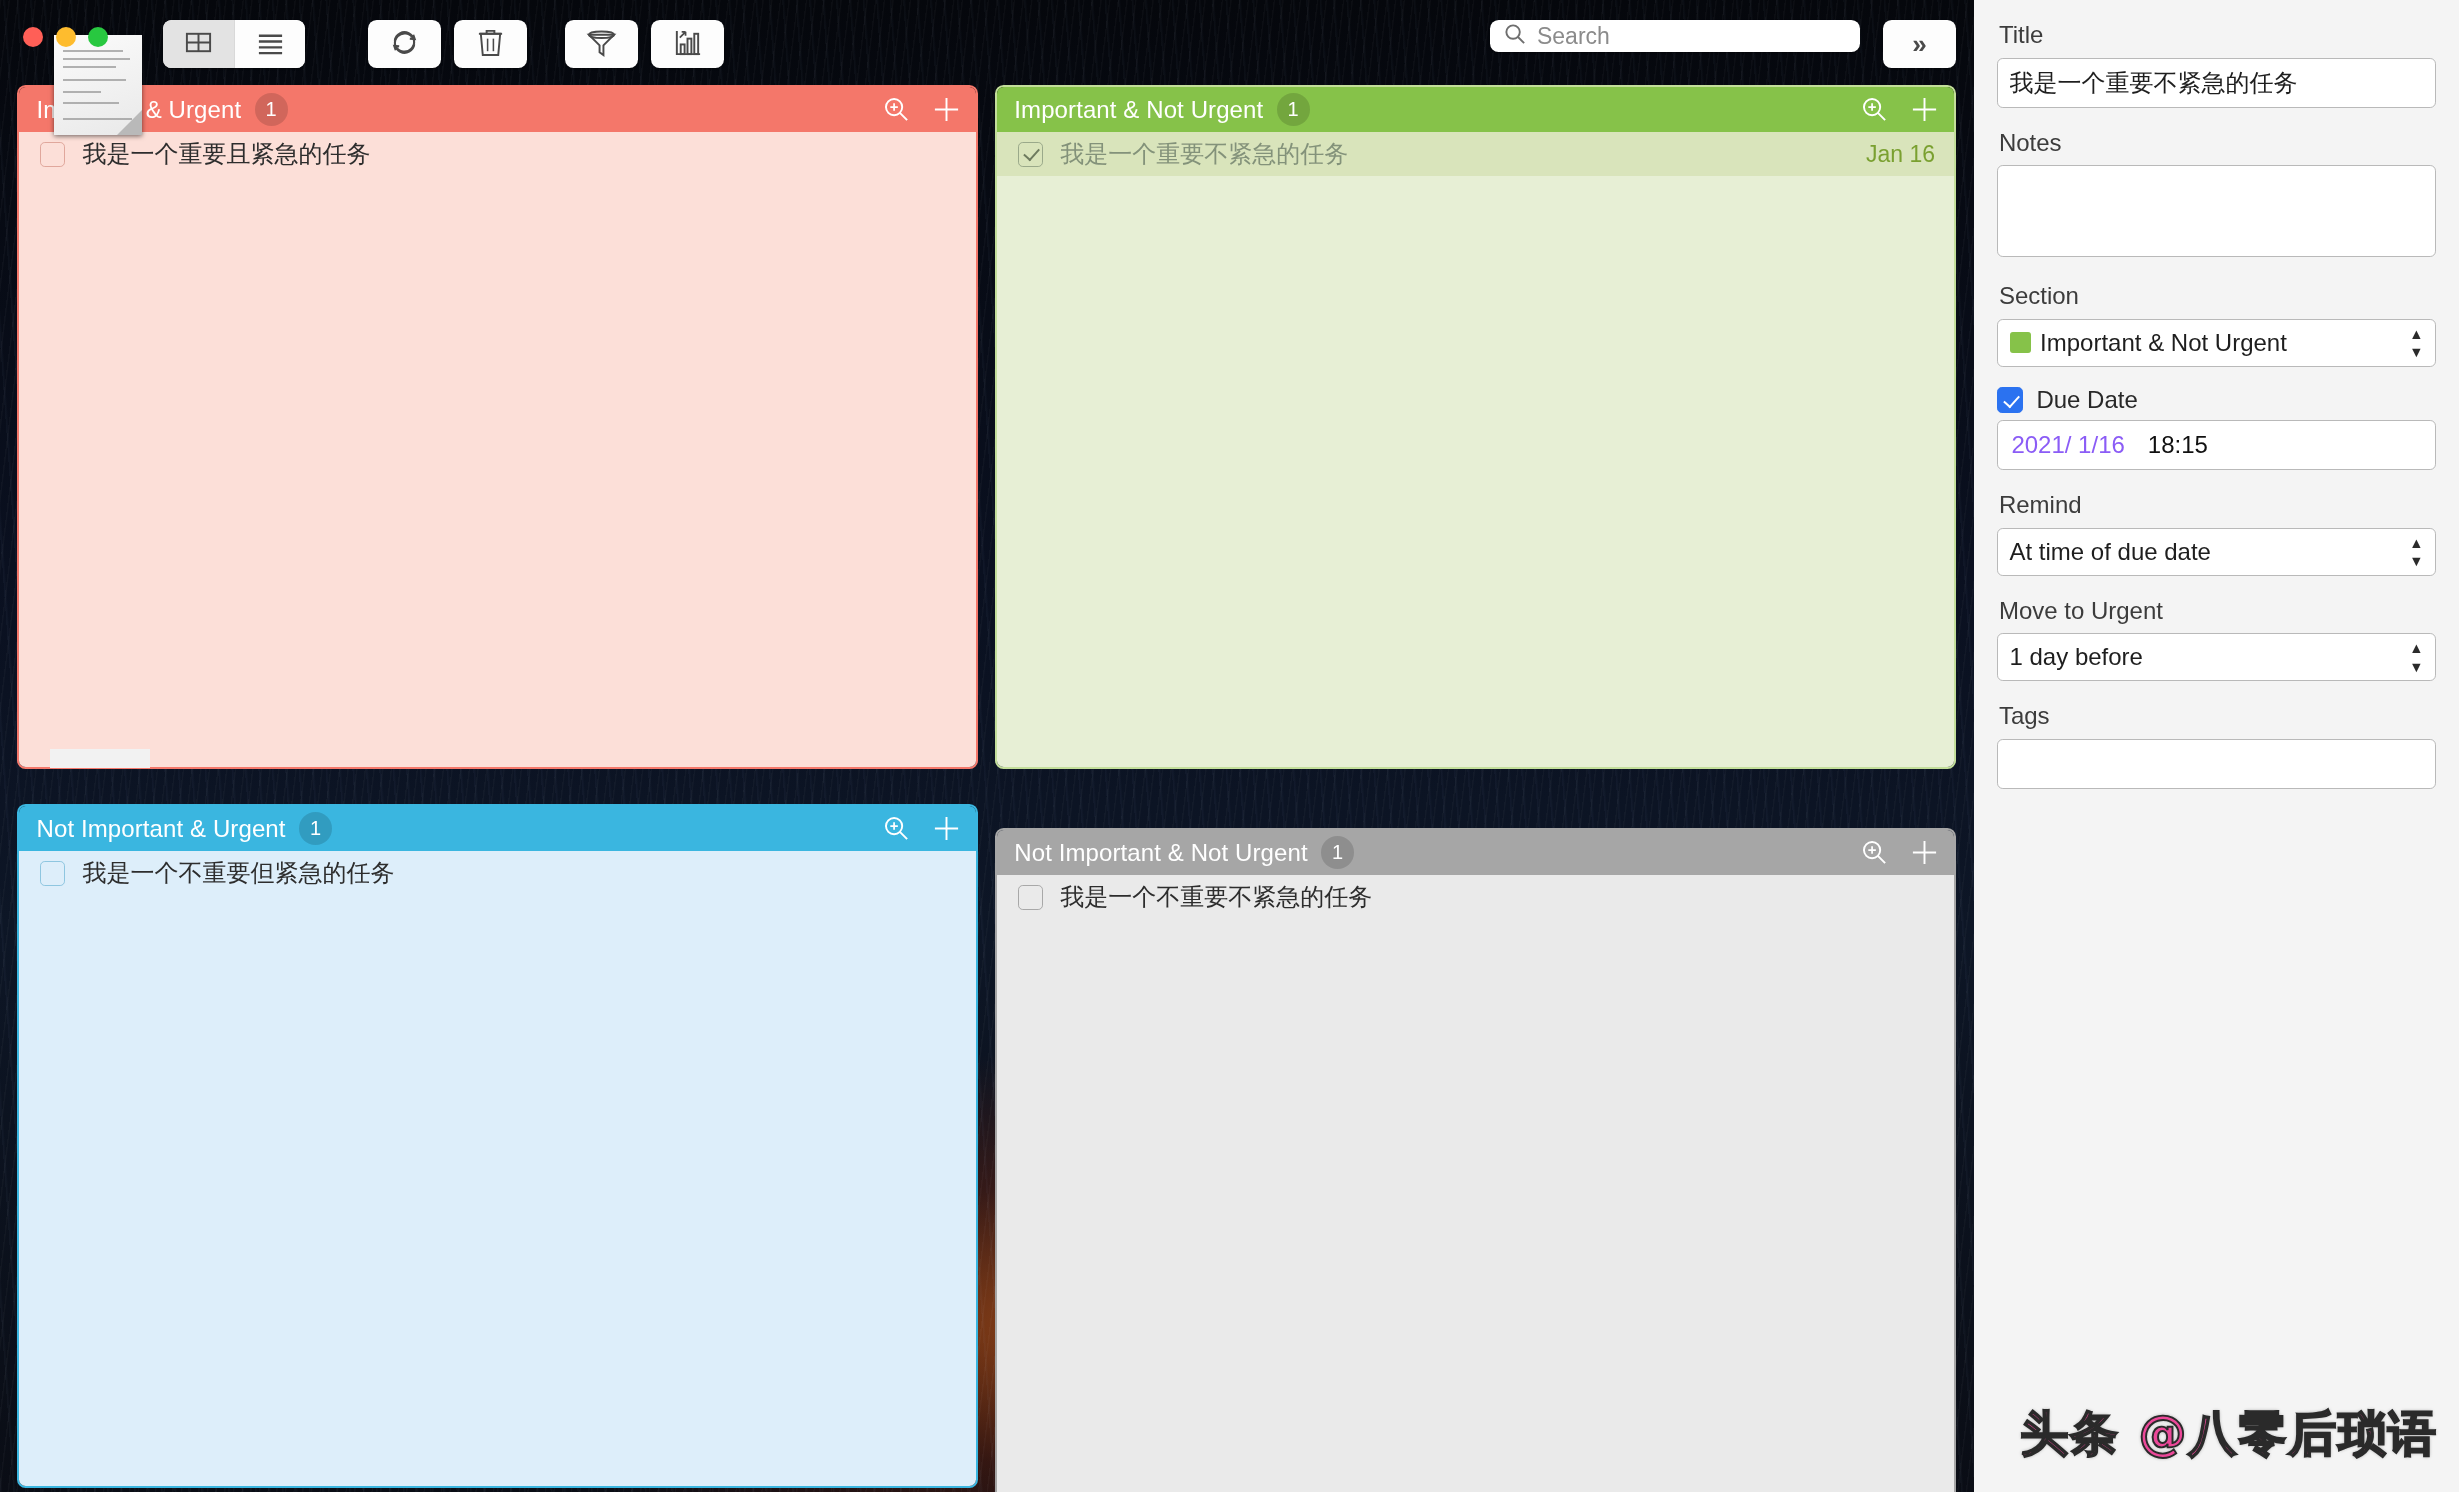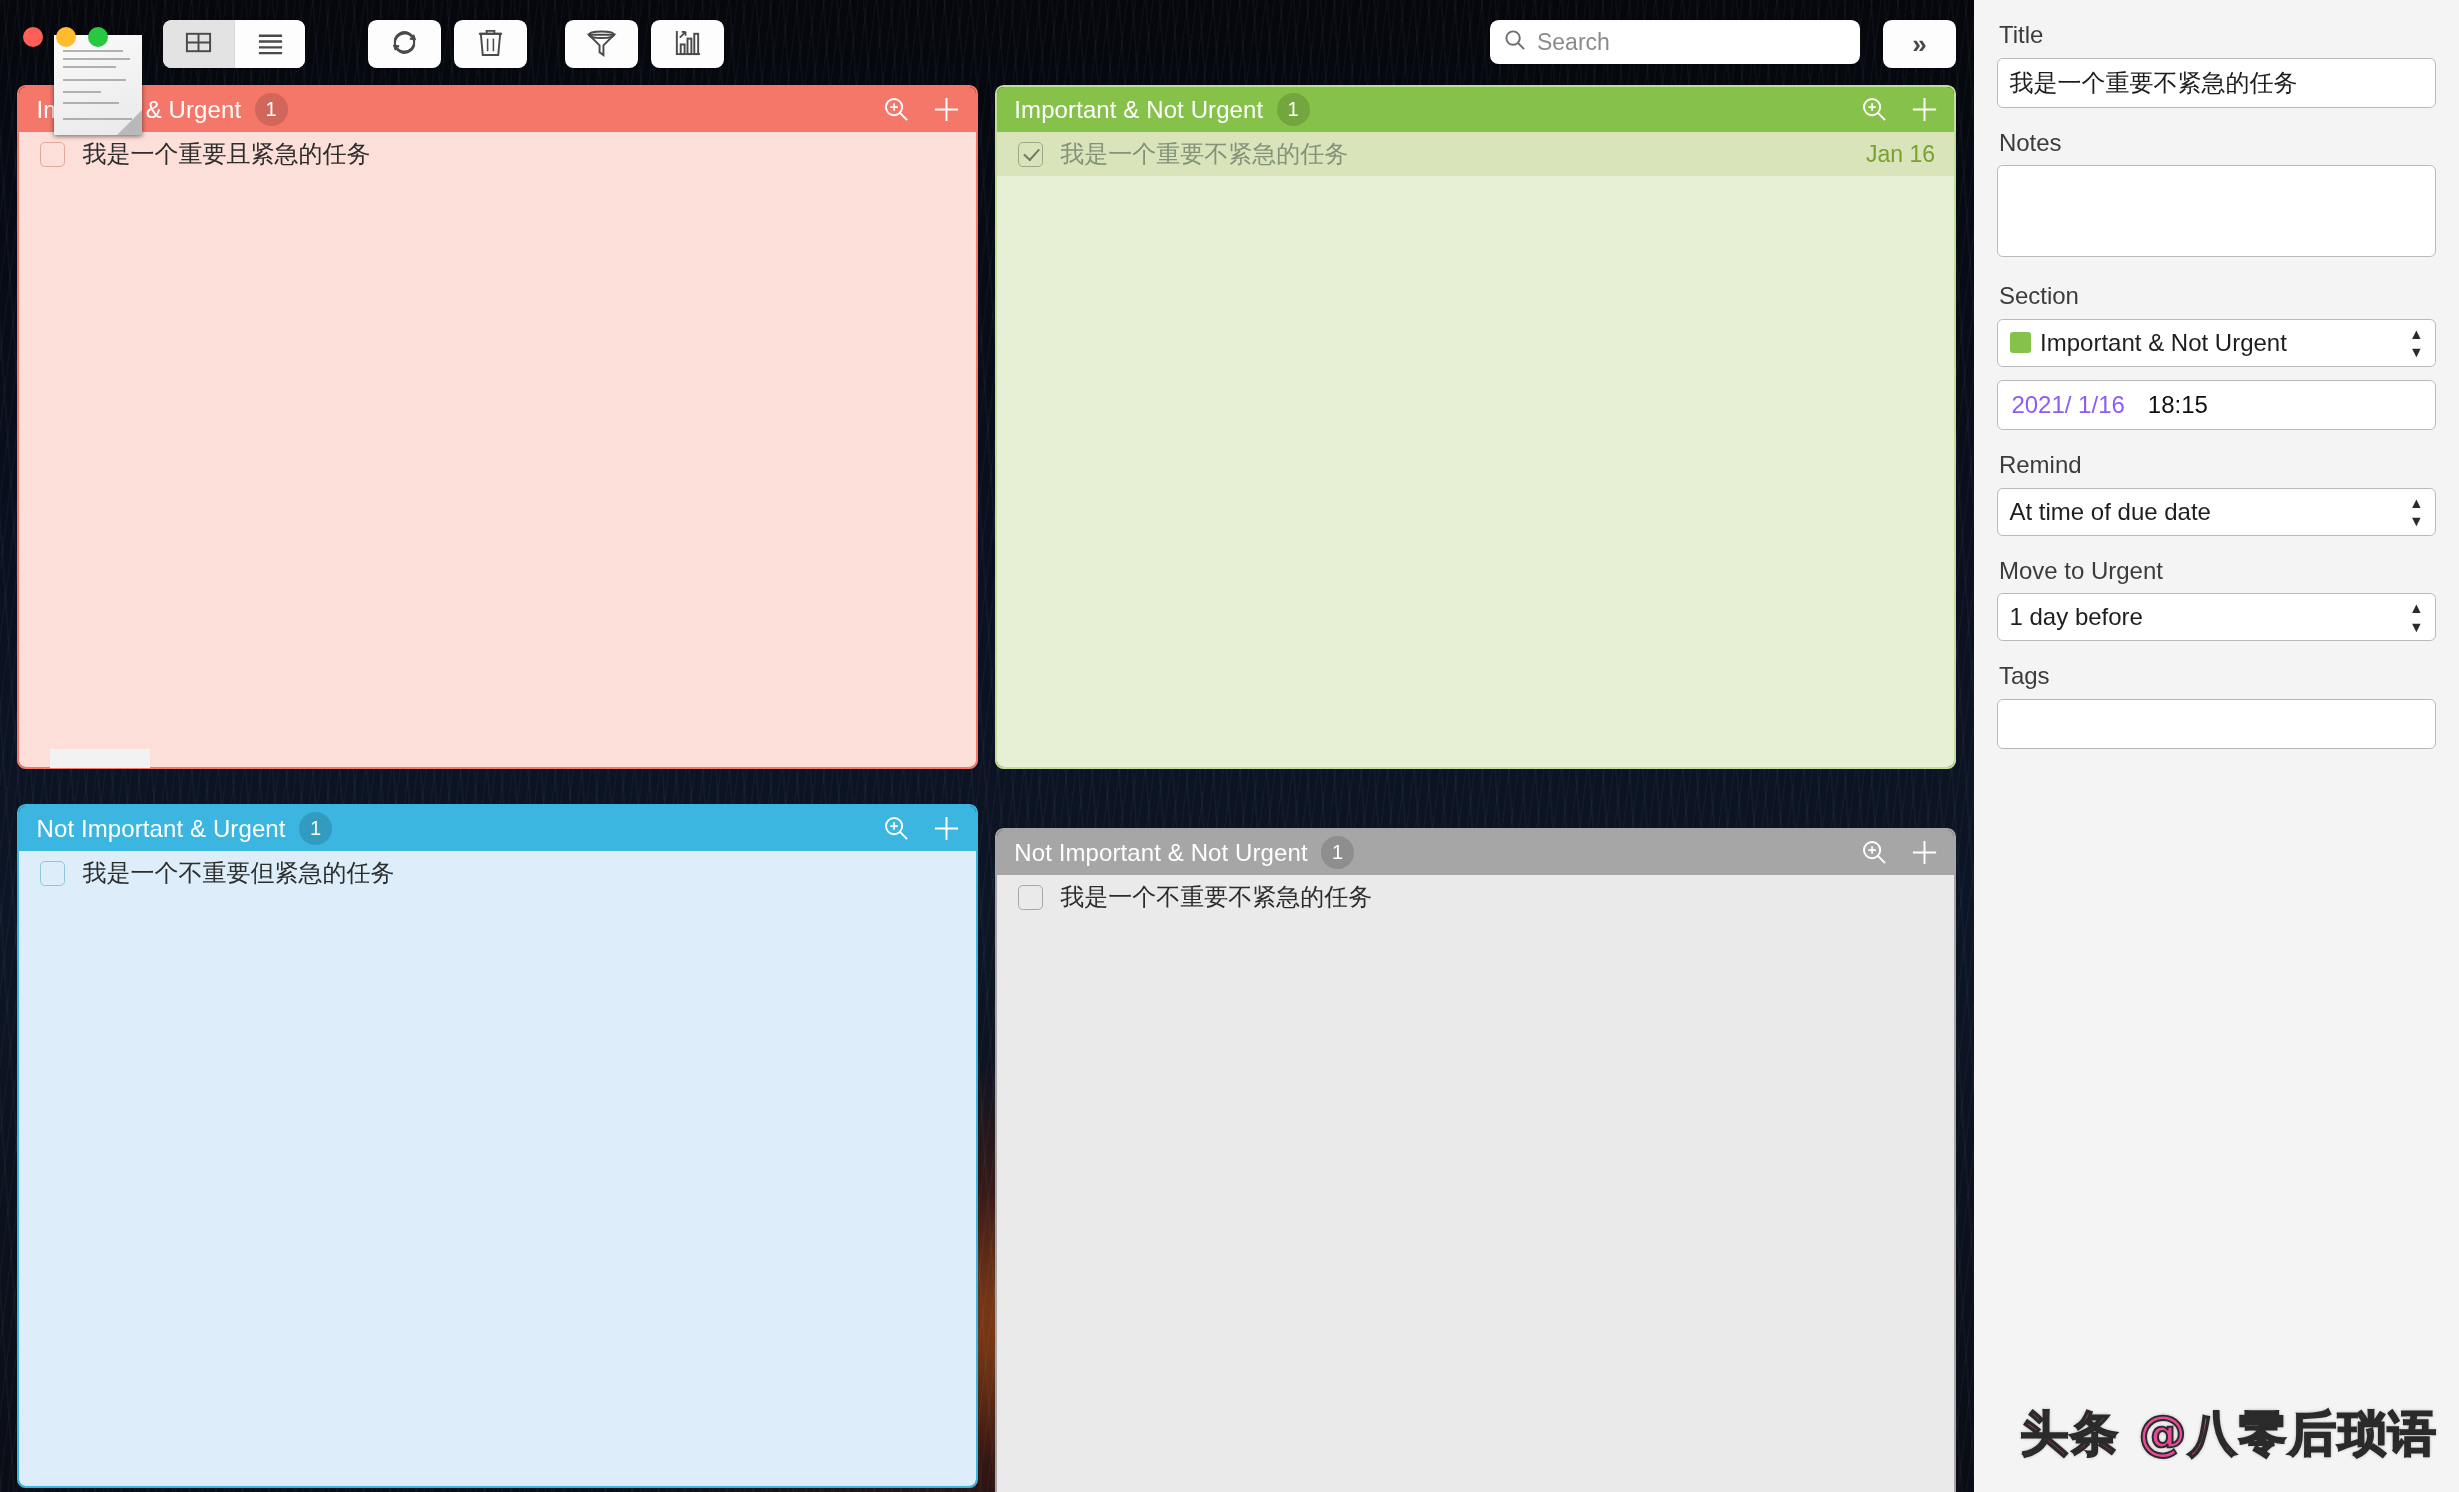--- a/index.html
+++ b/index.html
@@ -100,21 +100,21 @@
     position: absolute; top: 20px;
     width: 73px; height: 48px;
     border-radius: 8.6px;
     background: #fdfdfd;
     box-shadow: 0 1px 1.9px rgba(0,0,0,.45);
     display: flex; align-items: center; justify-content: center;
   }
 
   .searchbox {
     position: absolute; left: 1490px; top: 20px;
-    width: 370px; height: 44px;
+    width: 370px; height: 32px;
     background: #fff; border-radius: 8.6px;
     display: flex; align-items: center;
     padding: 0 13.4px; gap: 9.6px;
     box-shadow: 0 1px 1.9px rgba(0,0,0,.4);
   }
   .searchbox input {
     border: 0; outline: 0; background: transparent;
     font-size: 23px; color: #3a3a3a; width: 100%;
     font-family: inherit;
   }
@@ -584,20 +584,24 @@
       <span>Important &amp; Not Urgent</span>
       <span class="stepper">
         <span>▲</span>
           <span>▼</span>
       </span>
     </div>
 
     <div style="height:13.4px"></div>
 
 
+    <div class="check-row">
+      <div class="sq on"></div>
+      <div class="check-label">Due Date</div>
+    </div>
 
     <div class="date-field">
       <span class="date-dim">2021/ 1/16</span>
       <span class="date-hi">18:15</span>
     </div>
 
     <div class="gap"></div>
 
     <div class="field-label">Remind</div>
     <div class="select-box">

